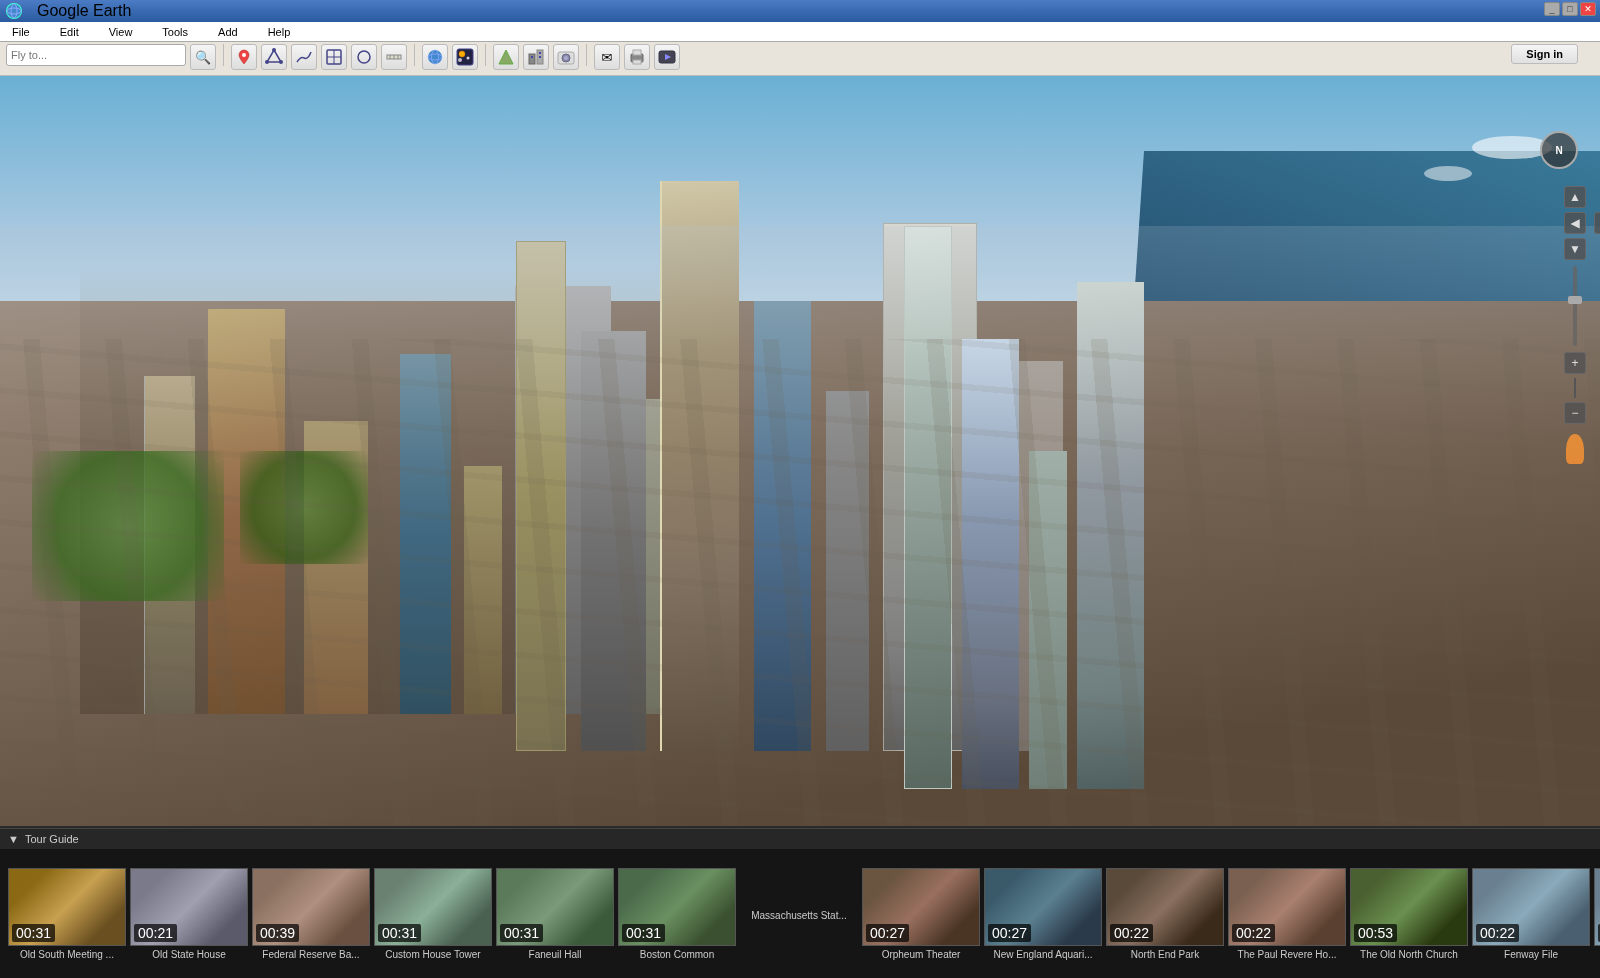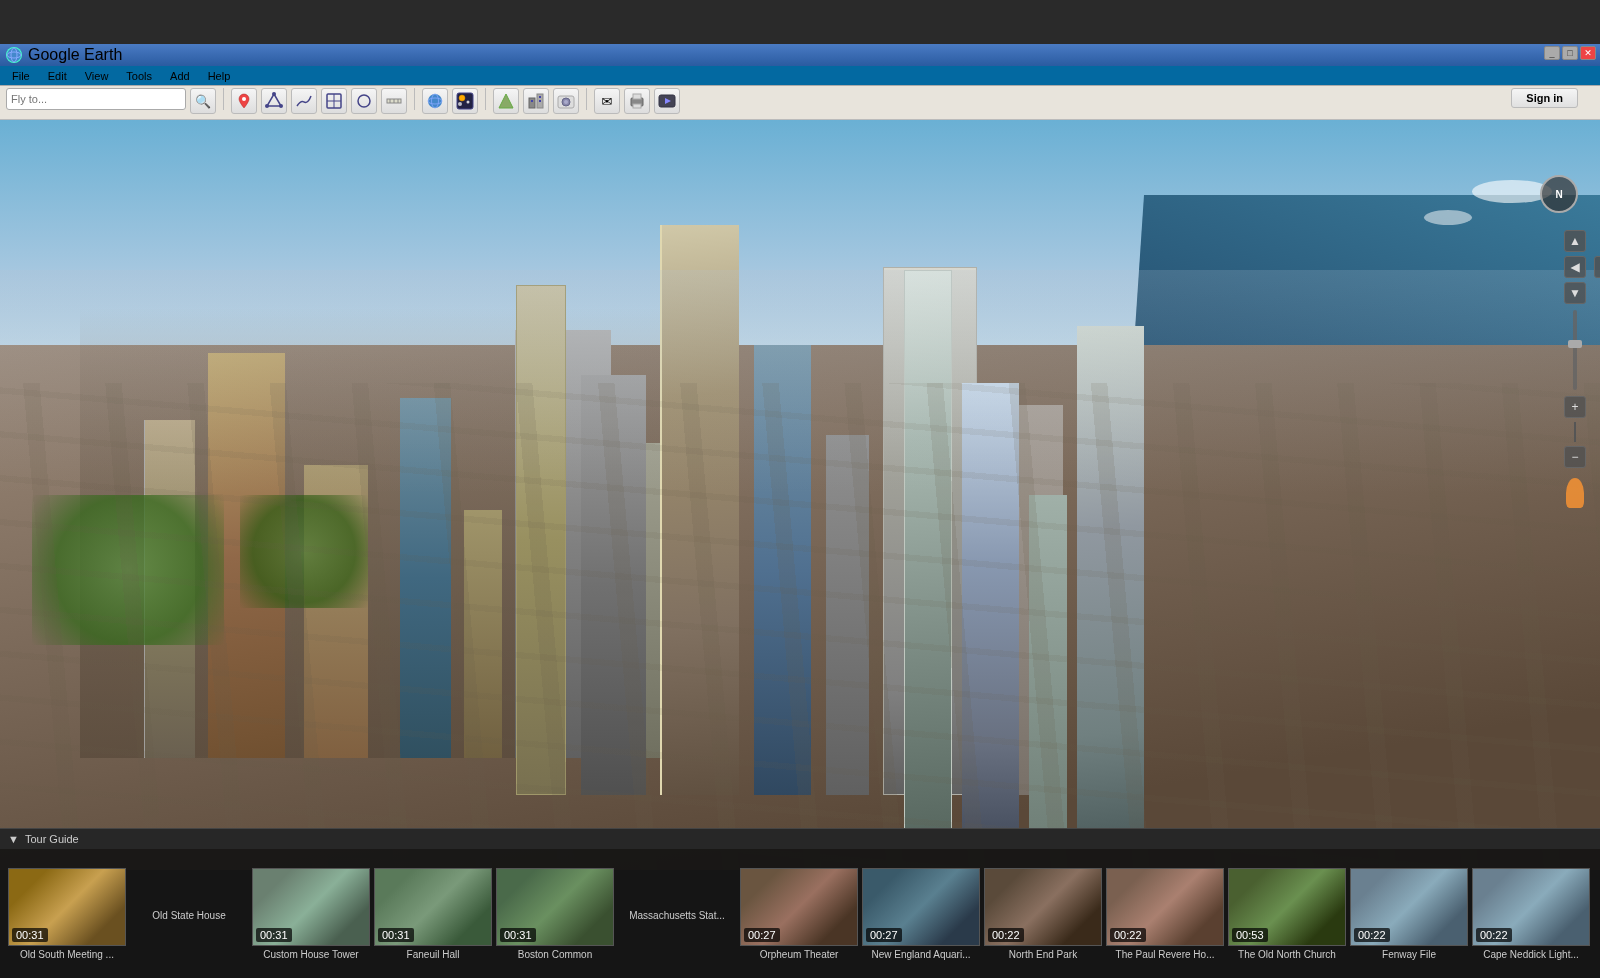--- a/index.html
+++ b/index.html
@@ -5,23 +5,22 @@
     * { margin: 0; padding: 0; box-sizing: border-box; }
     body { width: 1600px; height: 978px; overflow: hidden; font-family: Arial, sans-serif; background: #2a2a2a; }
 
     
     #title-bar {
       height: 22px;
       background: linear-gradient(to bottom, #4a7bc4, #2a5ba0);
       display: flex;
       align-items: center;
       padding: 8px 6px;
-      gap: 6px;
+      gap: 15px;
       position: relative;
-      margin-top: 44px;
     }
     #title-bar-logo {
       width: 16px; height: 16px;
       background: #4fc;
       border-radius: 50%;
       flex-shrink: 0;
     }
     #title-bar-controls {
       position: absolute;
       right: 4px;
@@ -37,25 +36,25 @@
       font-size: 9px;
       display: flex; align-items: center; justify-content: center;
       cursor: pointer;
       color: #333;
     }
     .win-btn.close { background: #e44; color: white; }
 
     
     #menu-bar {
       height: 20px;
-      background: #0369a1;
+      background: #ffffff;
       display: flex;
       align-items: center;
       padding: 0 4px;
-      gap: 2px;
+      gap: 14px;
       border-bottom: 1px solid #aaa;
     }
     .menu-item {
       padding: 1px 8px;
       font-size: 11px;
       cursor: pointer;
       color: #000;
     }
 
     
@@ -238,21 +237,21 @@
     .thumb-11 { background: linear-gradient(135deg, #7a6050 20%, #aa8070 50%, #5a4030 80%); }
     .thumb-12 { background: linear-gradient(135deg, #4a6030 20%, #6a9050 50%, #2a3a10 80%); }
     .thumb-13 { background: linear-gradient(135deg, #6a8090 20%, #8aabbb 50%, #4a6070 80%); }
 
     .tour-time-badge {
       position: absolute;
       bottom: 3px;
       left: 3px;
       background: rgba(0,0,0,0.7);
       color: white;
-      font-size: 11px;
+      font-size: 14px;
       padding: 1px 4px;
       border-radius: 2px;
     }
     .tour-label {
       color: #ccc;
       font-size: 10px;
       text-align: center;
       padding: 3px 2px 0;
       white-space: nowrap;
       overflow: hidden;
@@ -479,21 +478,32 @@
   <div id="tour-items-scroll">
 
   <div class="tour-item">
         <div class="tour-thumb">
           <div class="tour-thumb-inner thumb-1"></div>
           <div class="tour-time-badge">00:31</div>
         </div>
         <div class="tour-label">Old South Meeting ...</div>
       </div>
       <div class="tour-item">
+        <div class="tour-thumb">
+          <div class="tour-thumb-inner thumb-2"></div>
+          <div class="tour-time-badge">00:21</div>
+        </div>
         <div class="tour-label">Old State House</div>
+      </div>
+      <div class="tour-item">
+        <div class="tour-thumb">
+          <div class="tour-thumb-inner thumb-3"></div>
+          <div class="tour-time-badge">00:39</div>
+        </div>
+        <div class="tour-label">Federal Reserve Ba...</div>
       </div>
       <div class="tour-item">
         <div class="tour-thumb">
           <div class="tour-thumb-inner thumb-4"></div>
           <div class="tour-time-badge">00:31</div>
         </div>
         <div class="tour-label">Custom House Tower</div>
       </div>
       <div class="tour-item">
         <div class="tour-thumb">

